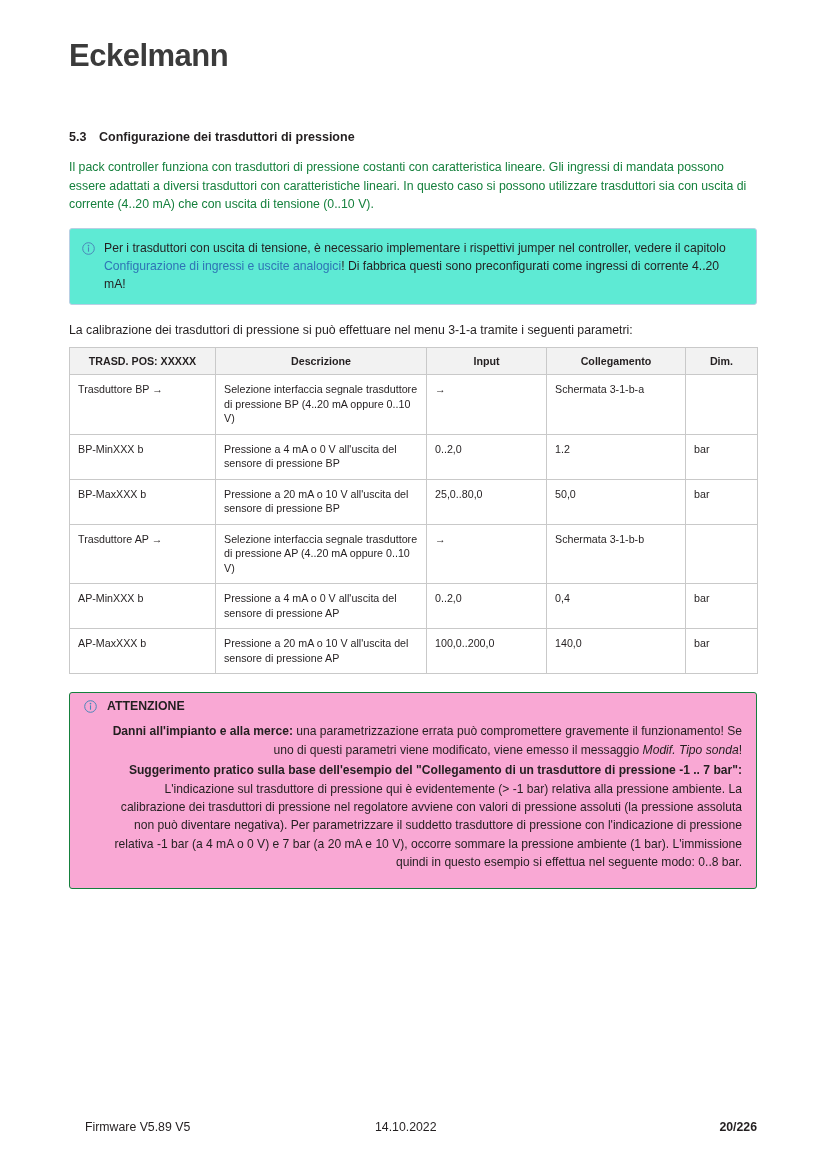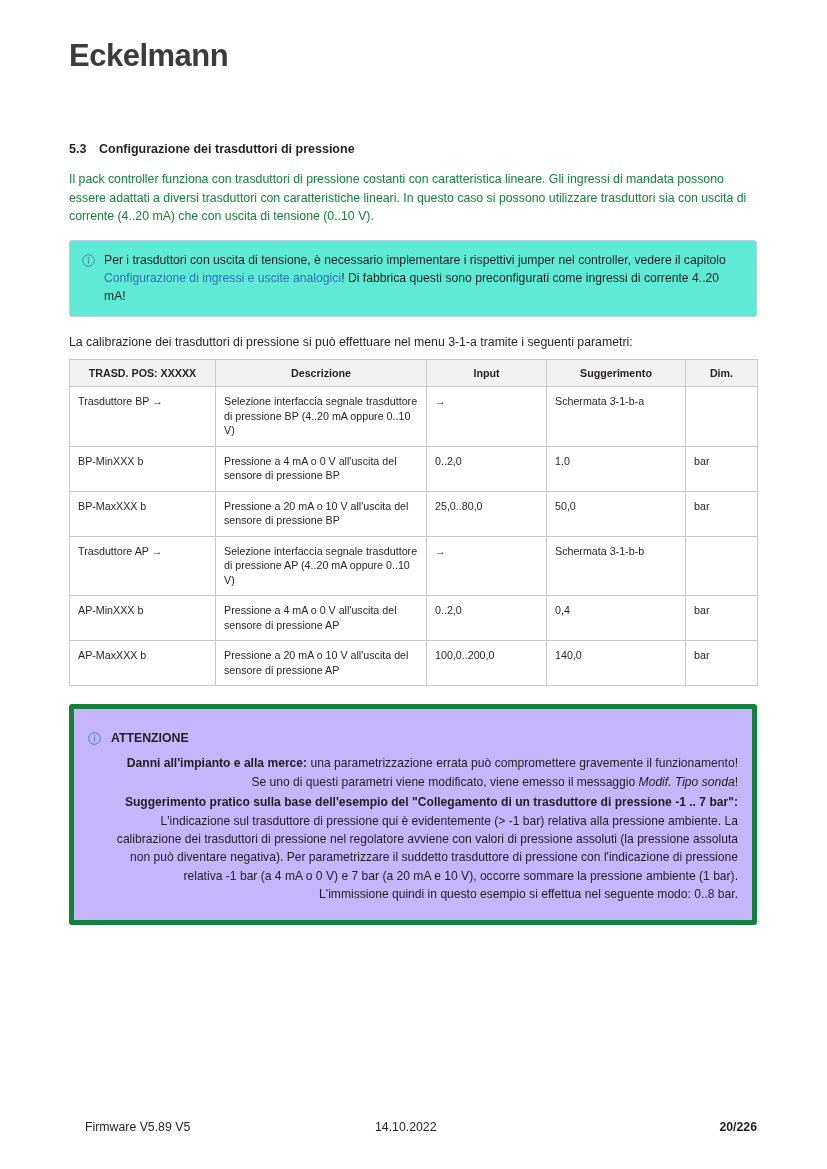--- a/index.html
+++ b/index.html
@@ -26,21 +26,21 @@
     left: 69px;
     top: 38px;
     font-size: 31px;
     font-weight: bold;
     letter-spacing: -0.5px;
     color: #3b3b3b;
   }
   .content {
     position: absolute;
     left: 69px;
-    top: 142px;
+    top: 130px;
     width: 688px;
   }
   h2.section-title {
     font-size: 12.5px;
     font-weight: bold;
     margin: 0 0 14px 0;
     color: #231f20;
   }
   h2.section-title .num {
     display: inline-block;
@@ -106,25 +106,25 @@
   }
   table.params td.cell-desc { }
   col.c1 { width: 146px; }
   col.c2 { width: 211px; }
   col.c3 { width: 120px; }
   col.c4 { width: 139px; }
   col.c5 { width: 72px; }
 
   
   .attn-box {
-    border: 5px solid #15803d;
-    background: #c4b5fd;
+    border: 1px solid #15803d;
+    background: #f9a8d4;
     border-radius: 3px;
     margin-top: 18px;
-    padding: 20px 14px 14px 14px;
+    padding: 4px 14px 14px 14px;
     display: flex;
     gap: 10px;
   }
   .attn-body {
     font-size: 12.1px;
     line-height: 18.4px;
   }
   .attn-title {
     font-weight: bold;
     font-size: 12.3px;
@@ -180,37 +180,37 @@
           <col class="c2">
           <col class="c3">
           <col class="c4">
           <col class="c5">
       </colgroup>
       <thead>
         <tr>
           <th>TRASD. POS: XXXXX</th>
           <th>Descrizione</th>
           <th>Input</th>
-          <th>Suggerimento</th>
+          <th>Collegamento</th>
           <th>Dim.</th>
         </tr>
       </thead>
       <tbody>
         <tr>
           <td>Trasduttore BP →</td>
           <td class="cell-desc">Selezione interfaccia segnale trasduttore di pressione BP (4..20 mA oppure 0..10 V)</td>
           <td>→</td>
           <td>Schermata 3-1-b-a</td>
           <td></td>
         </tr>
         <tr>
           <td>BP-MinXXX b</td>
           <td class="cell-desc">Pressione a 4 mA o 0 V all'uscita del sensore di pressione BP</td>
           <td>0..2,0</td>
-          <td>1.0</td>
+          <td>1.2</td>
           <td>bar</td>
         </tr>
         <tr>
           <td>BP-MaxXXX b</td>
           <td class="cell-desc">Pressione a 20 mA o 10 V all'uscita del sensore di pressione BP</td>
           <td>25,0..80,0</td>
           <td>50,0</td>
           <td>bar</td>
         </tr>
         <tr>

